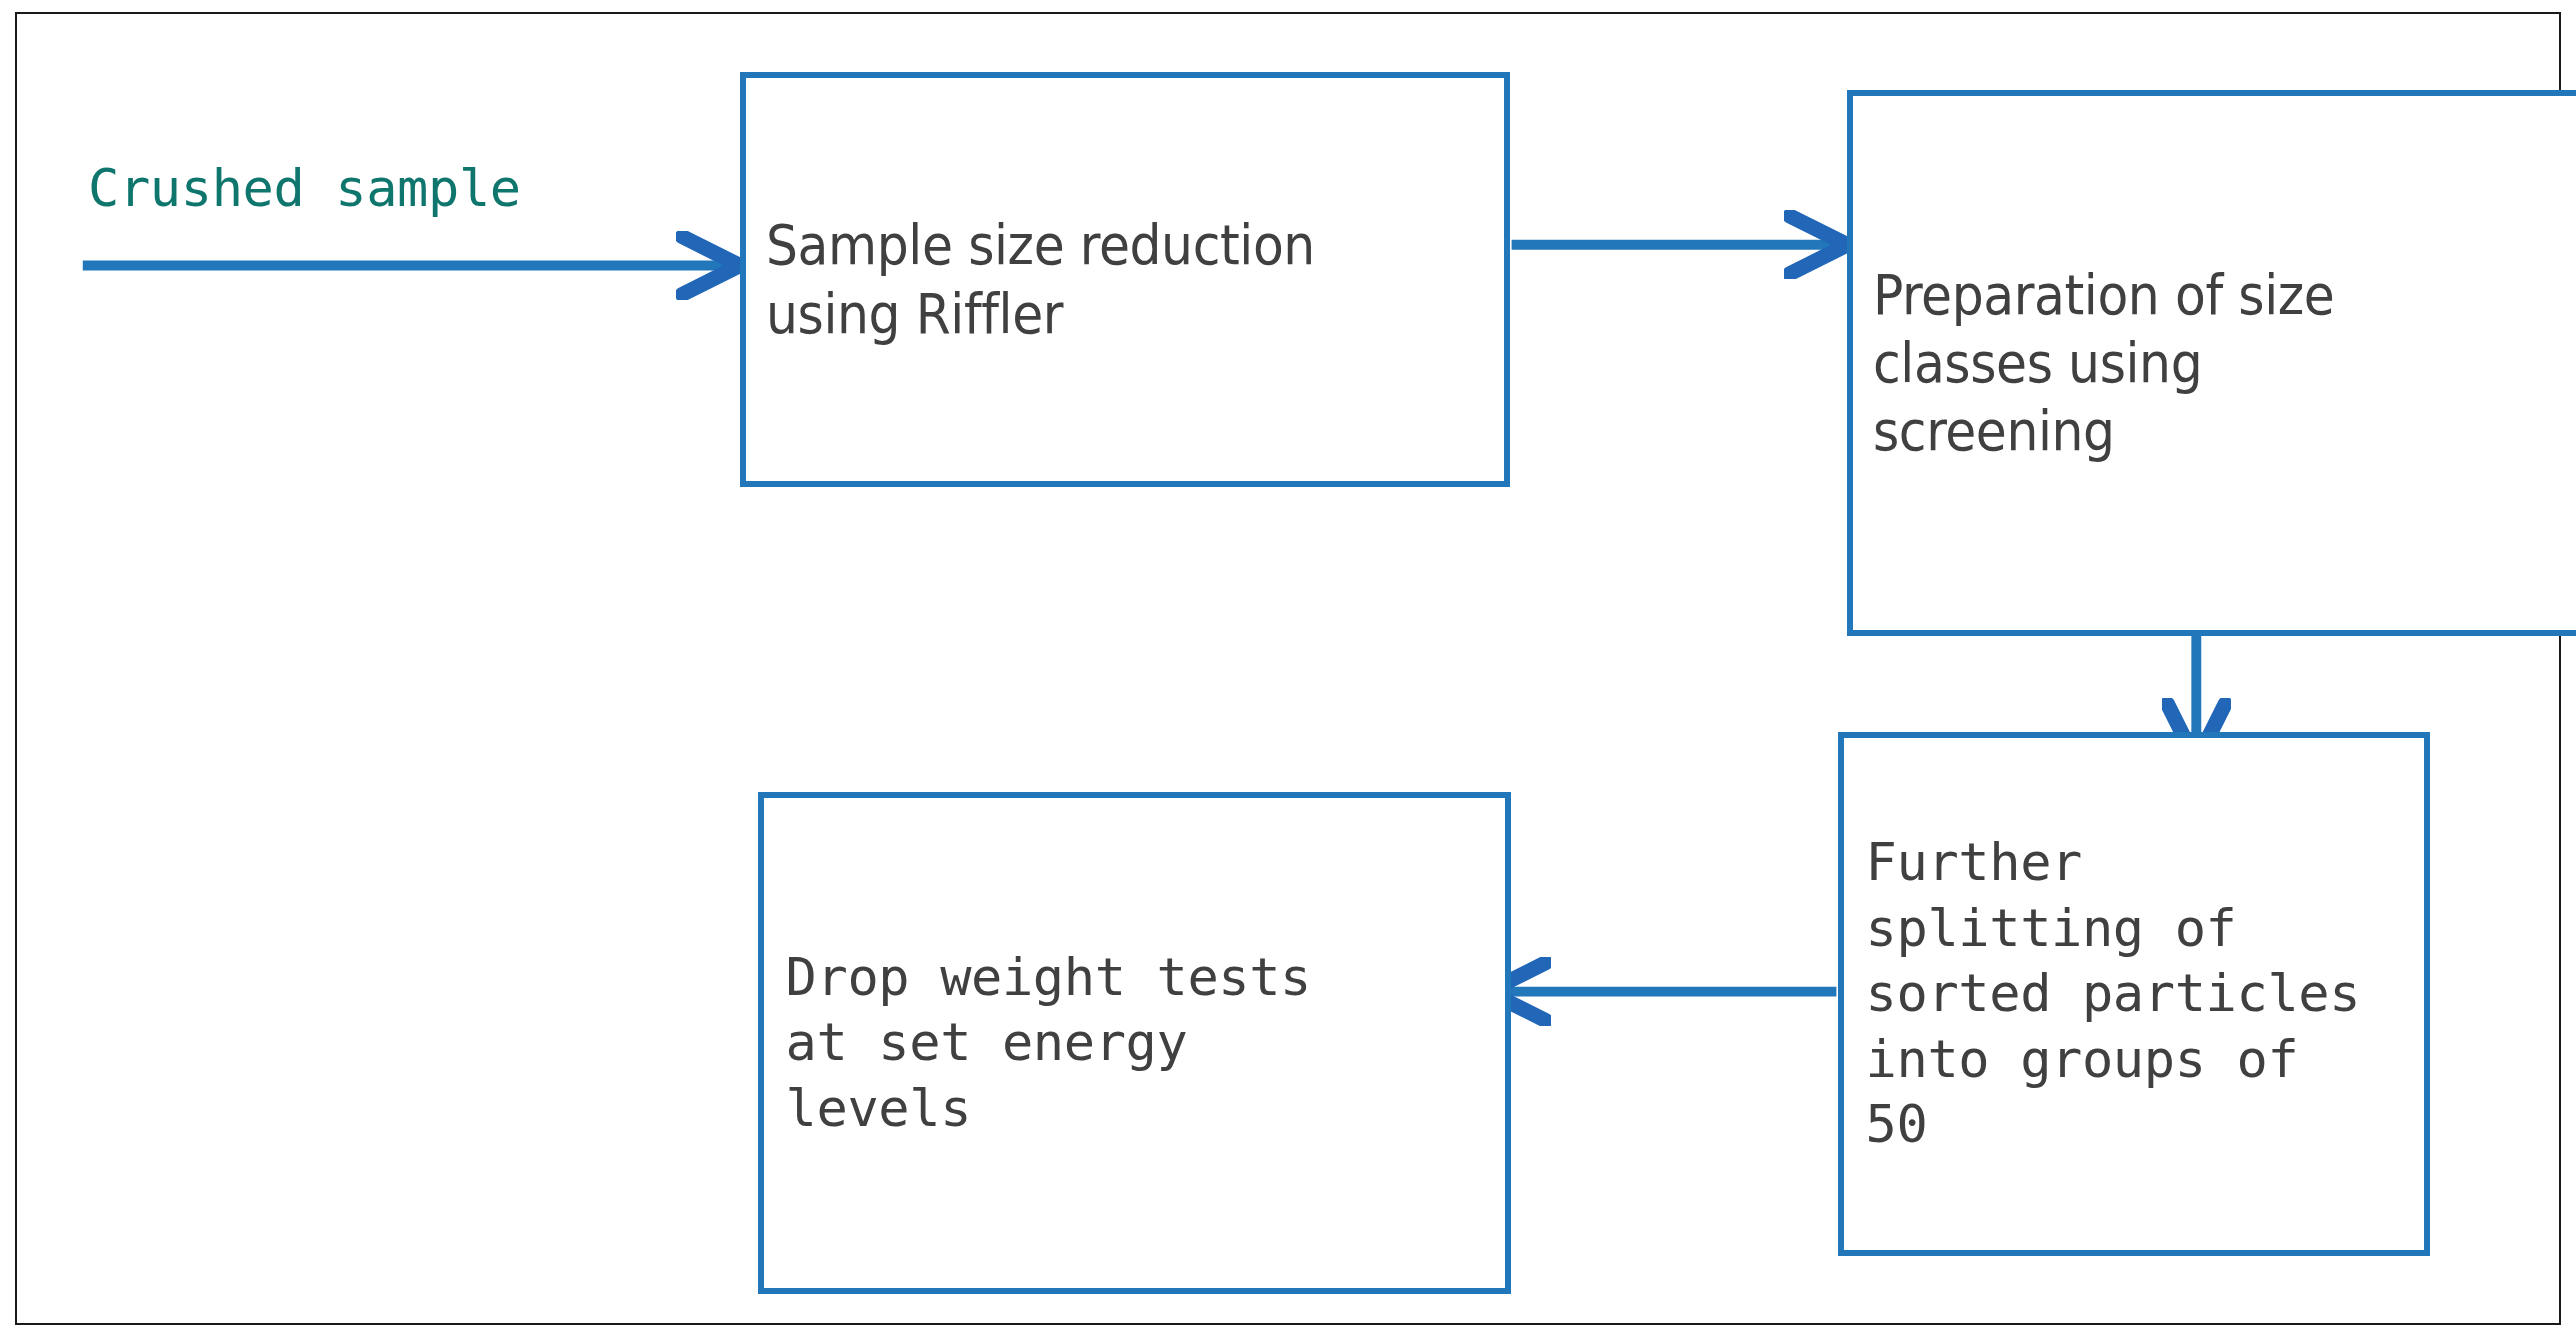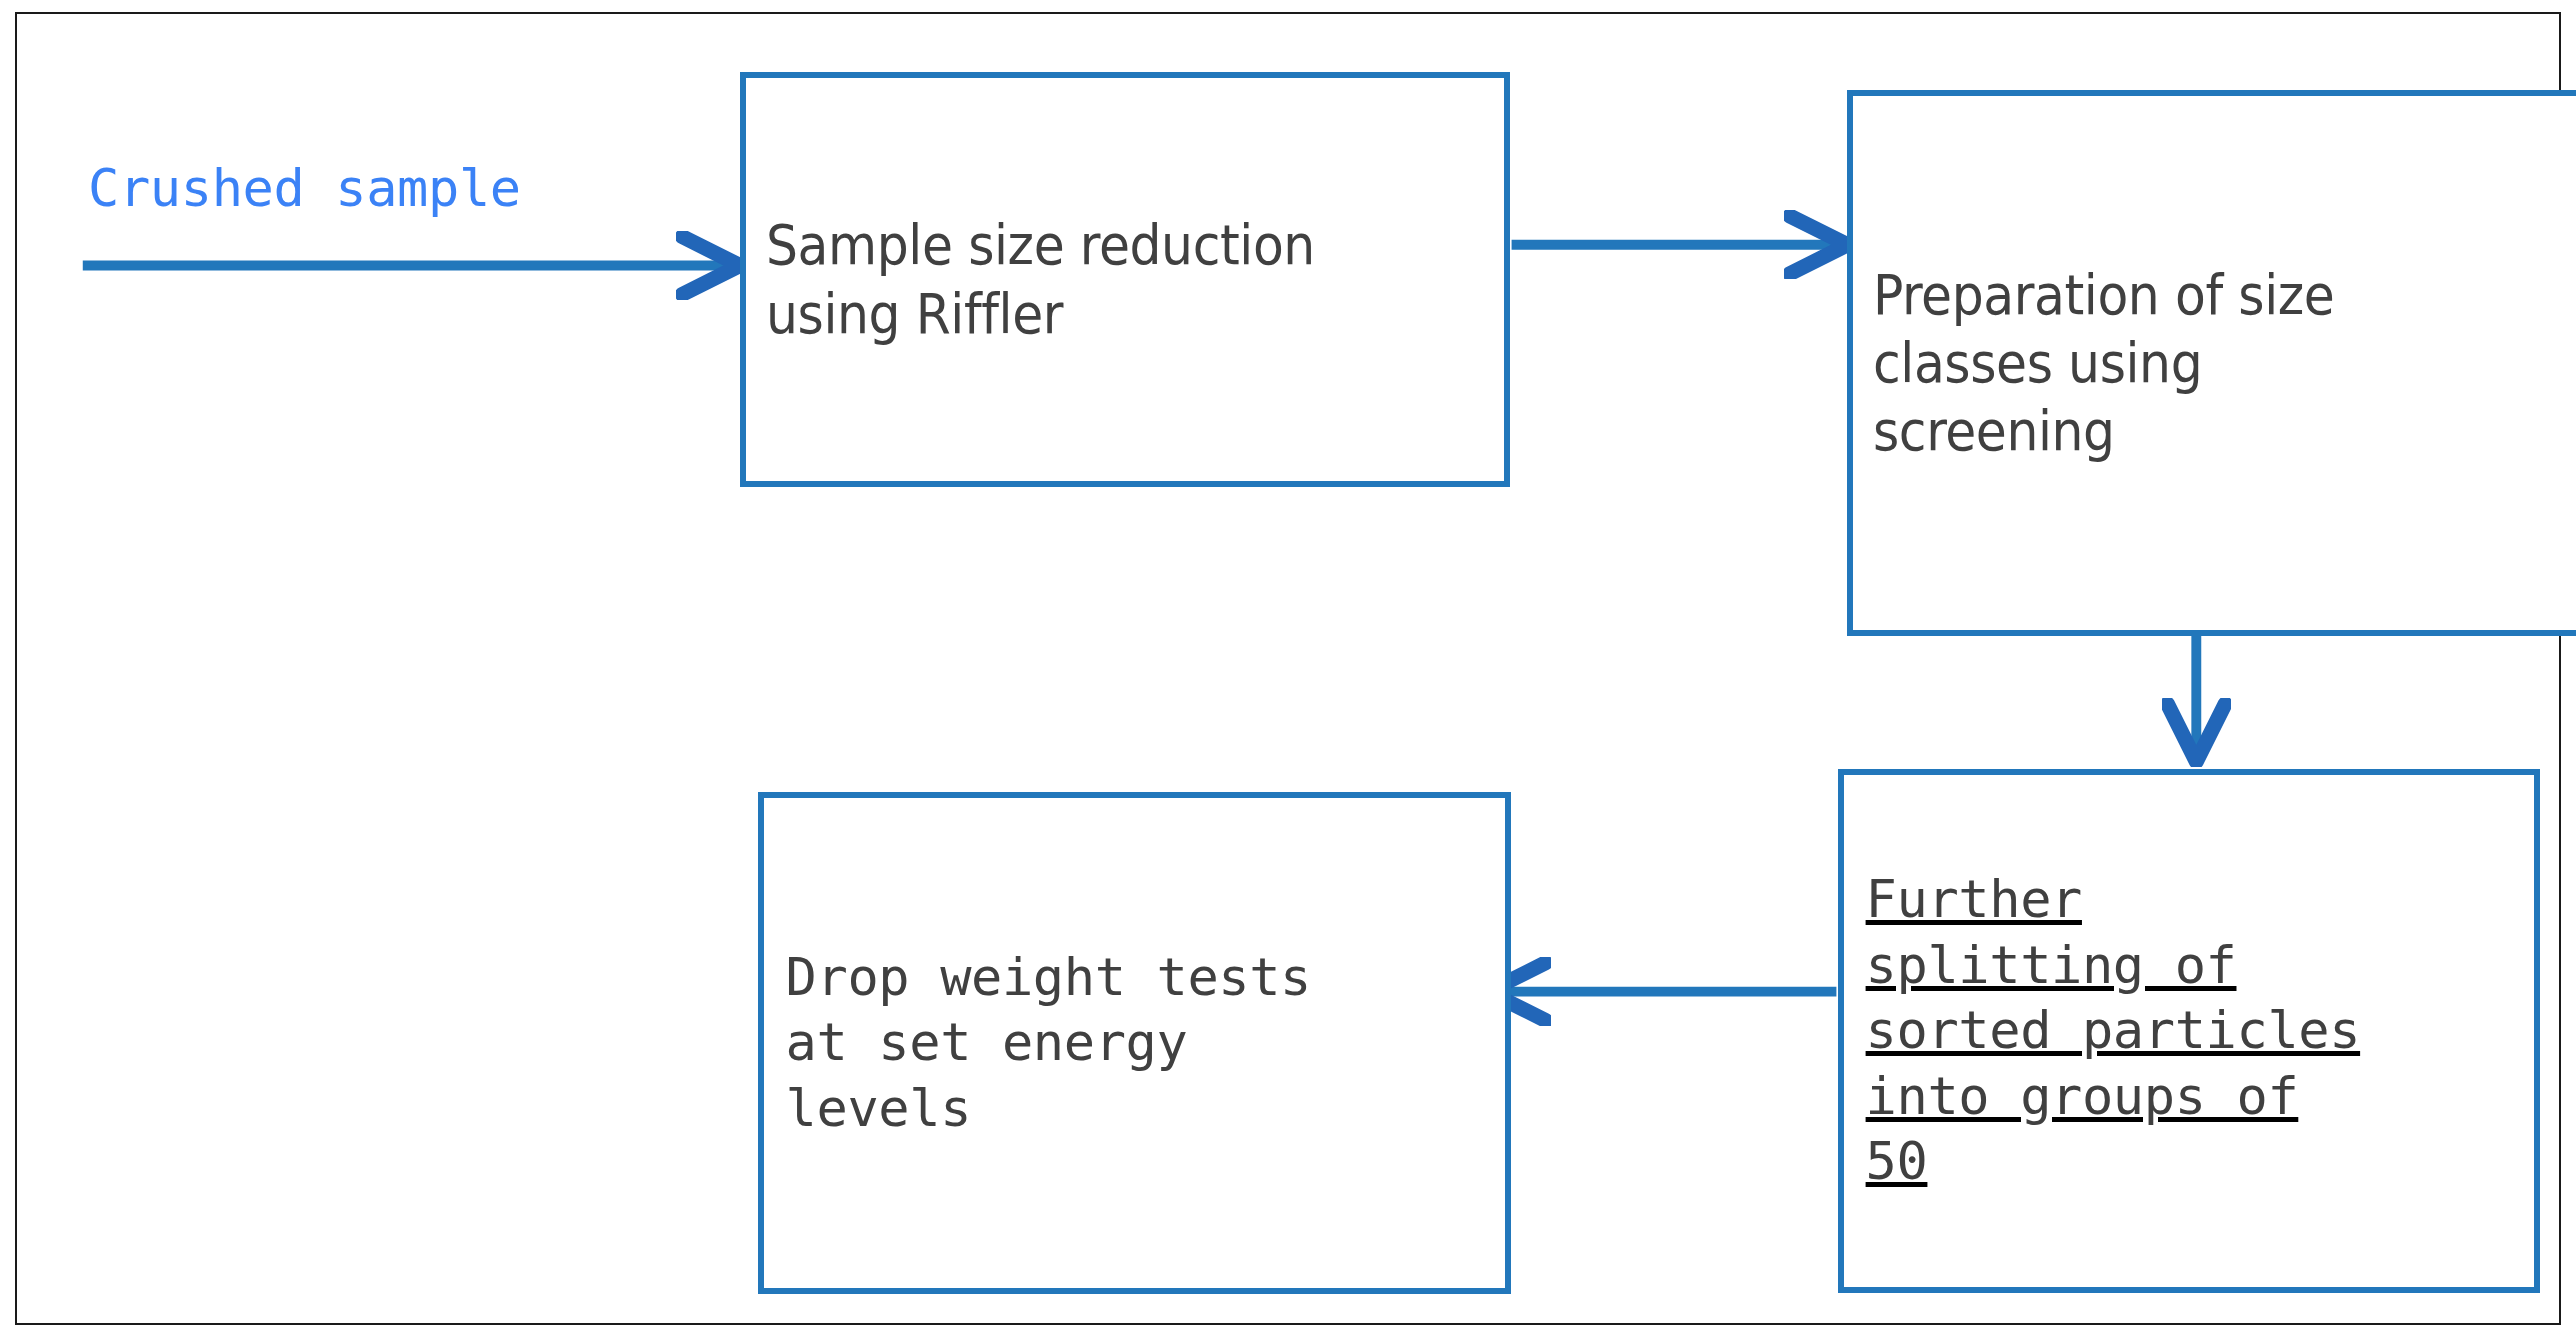--- a/index.html
+++ b/index.html
@@ -60,32 +60,32 @@
     font-family: "DejaVu Sans Mono", "Liberation Mono", monospace;
     font-size: 52px;
     line-height: 1.26;
     padding-left: 21.6px;
     padding-right: 7.2px;
     letter-spacing: -0.4px;
   }
 
   #node-sample-size-reduction { left: 740px;  top: 72px;  width: 770px; height: 415px; }
   #node-preparation-size-classes { left: 1847px; top: 90px;  width: 812px; height: 546px; }
-  #node-further-splitting     { left: 1838px; top: 769px; width: 702px; height: 524px; text-decoration: underline; }
+  #node-further-splitting     { left: 1838px; top: 732px; width: 592px; height: 524px; }
   #node-drop-weight-tests     { left: 738px;  top: 792px; width: 753px; height: 502px; margin-left: 20px; }
 
   
   #label-crushed-sample {
     position: absolute;
     left: 88px;
     top: 160px;
     font-family: "DejaVu Sans Mono", "Liberation Mono", monospace;
     font-size: 52px;
     line-height: 1.1;
-    color: #3b82f6;
+    color: #0f766e;
     white-space: nowrap;
     letter-spacing: -0.4px;
   }
 
   
   #arrow-layer {
     position: absolute;
     left: 0;
     top: 0;
     width: 2576px;

